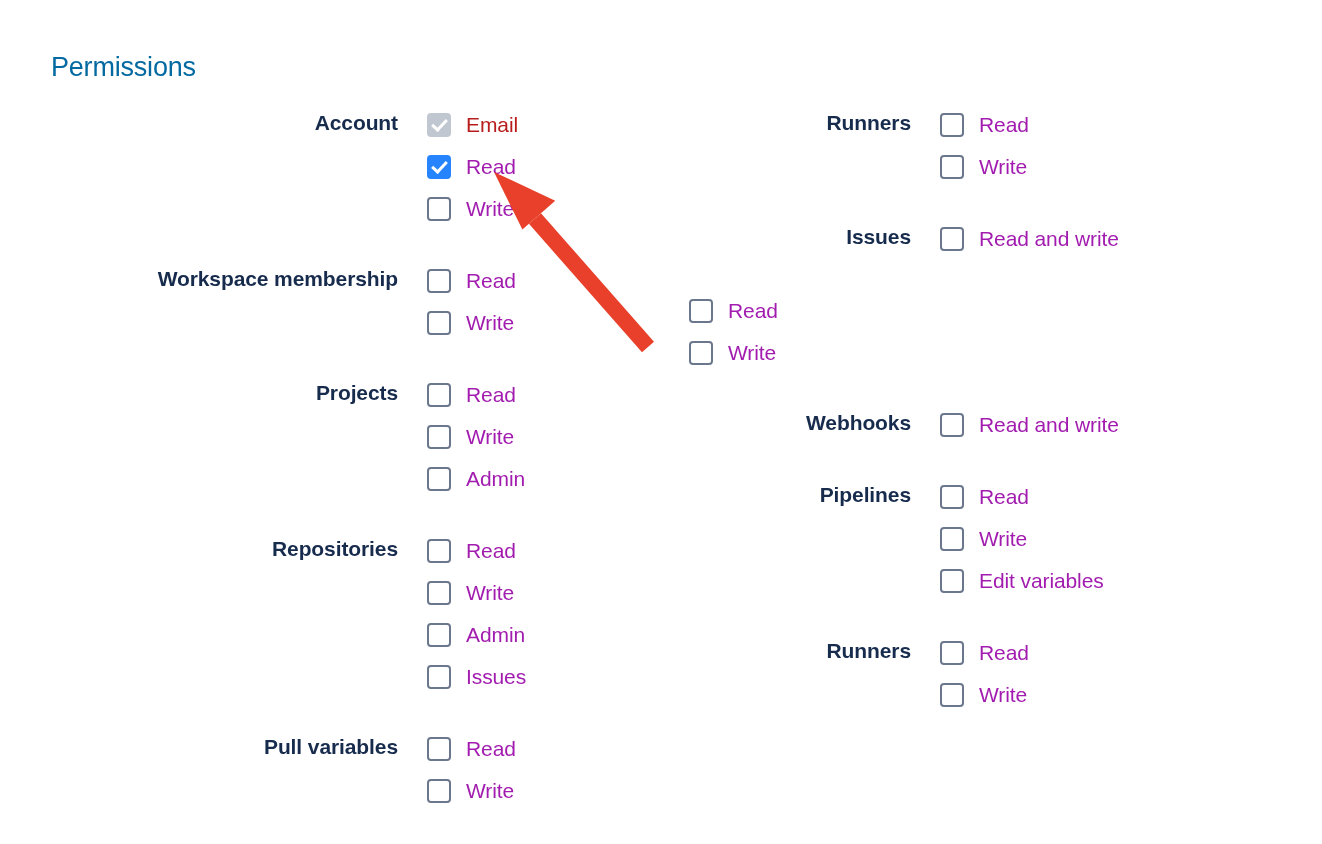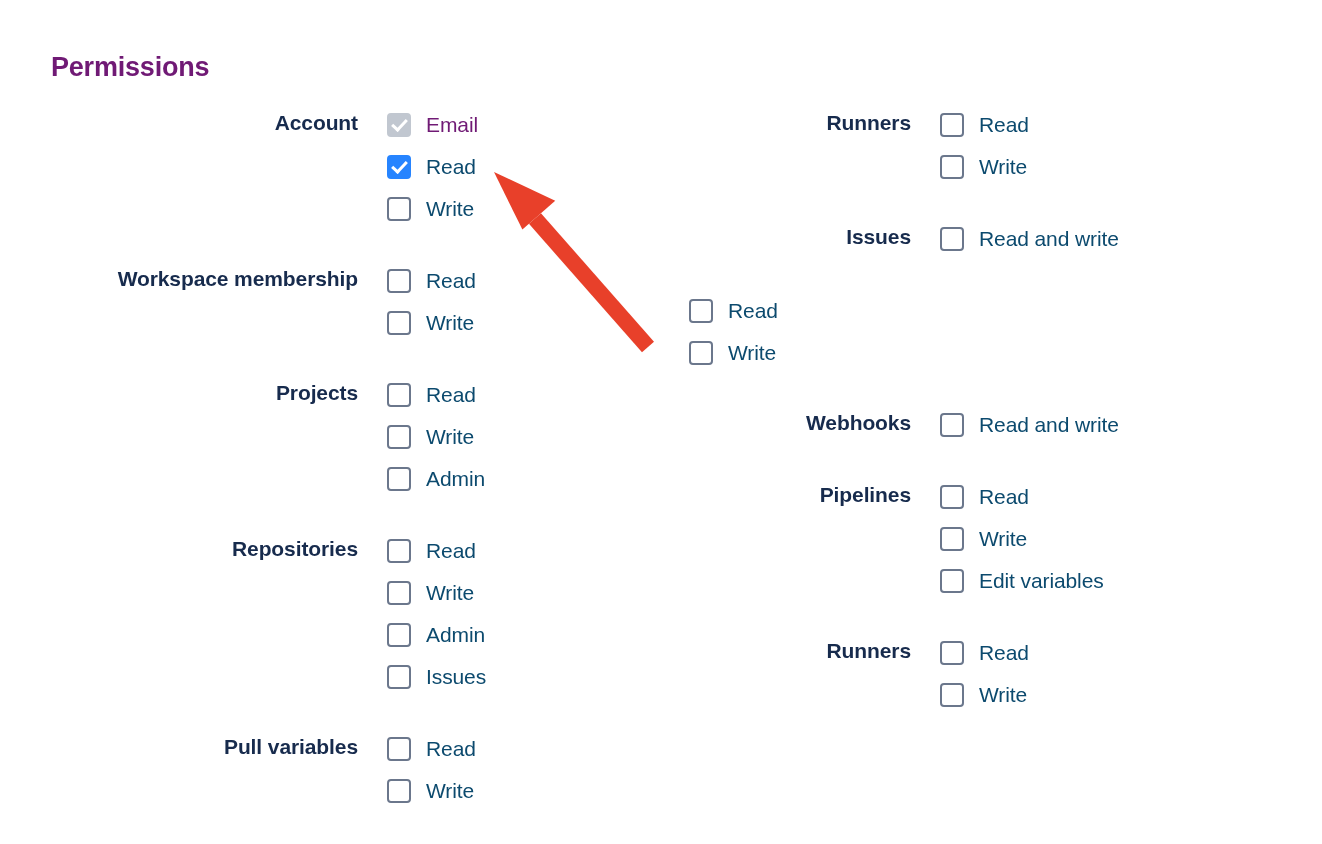--- a/index.html
+++ b/index.html
@@ -19,22 +19,22 @@
   #page-root {
     position: relative;
     width: 1322px;
     height: 844px;
   }
   .page-title {
     position: absolute;
     left: 51px;
     top: 50px;
     font-size: 27px;
-    font-weight: bold;
-    color: #701a75;
+    font-weight: normal;
+    color: #0369a1;
     letter-spacing: -0.2px;
     line-height: 34px;
   }
 
   
   .perm-columns {
     position: absolute;
     left: 0;
     top: 104px;
     width: 1322px;
@@ -45,21 +45,21 @@
   }
   .perm-col.left  { left: 0px;   width: 660px; }
   .perm-col.right { left: 660px; width: 662px; }
 
   .perm-group {
     display: flex;
     flex-direction: row;
     align-items: flex-start;
     margin-bottom: 30px;
   }
-  .perm-col.left .perm-group  { padding-left: 17px; }
+  .perm-col.left .perm-group  { padding-left: 17px; margin-left: 40px; }
 
   .group-label {
     font-size: 21px;
     font-weight: bold;
     color: #172B4D;
     text-align: right;
     line-height: 28px;
     padding-top: 5px;
     letter-spacing: -0.1px;
     white-space: normal;
@@ -112,27 +112,27 @@
     border-width: 0 3px 3px 0;
     transform: rotate(43deg);
   }
   .cbox.checked .tick,
   .cbox.disabled-checked .tick {
     display: block;
   }
 
   .opt-label {
     font-size: 21px;
-    color: #0c4a6e;
+    color: #a21caf;
     margin-left: 15px;
     line-height: 26px;
     letter-spacing: -0.1px;
     white-space: nowrap;
   }
-  .opt-label.muted { color: #701a75; text-align: center; }
+  .opt-label.muted { color: #b91c1c; text-align: center; }
 
   
   .annotation-arrow {
     position: absolute;
     left: 0;
     top: 0;
     width: 1322px;
     height: 844px;
     pointer-events: none;
   }

